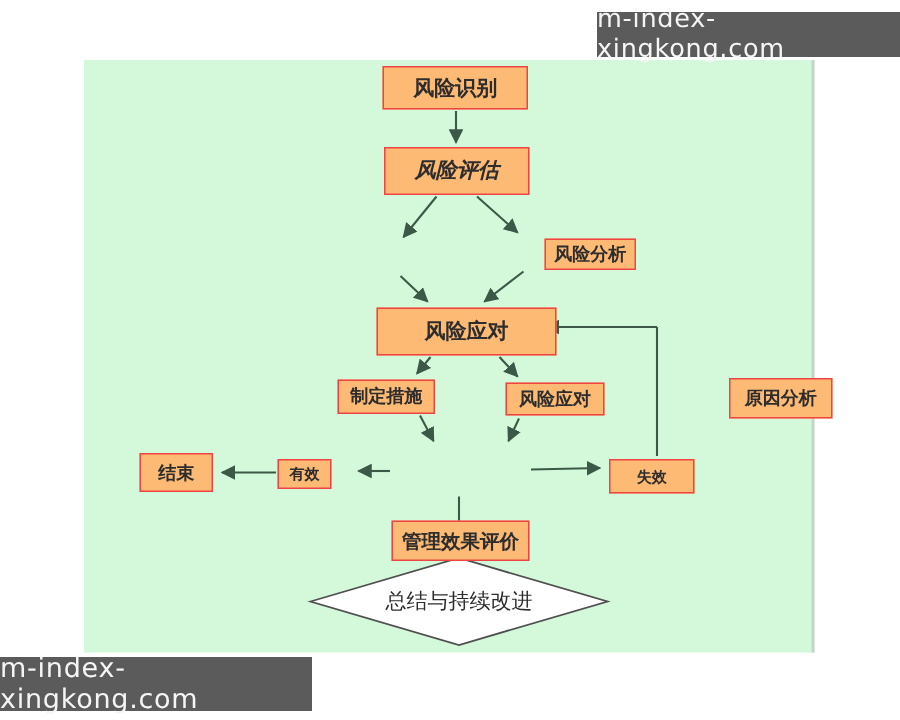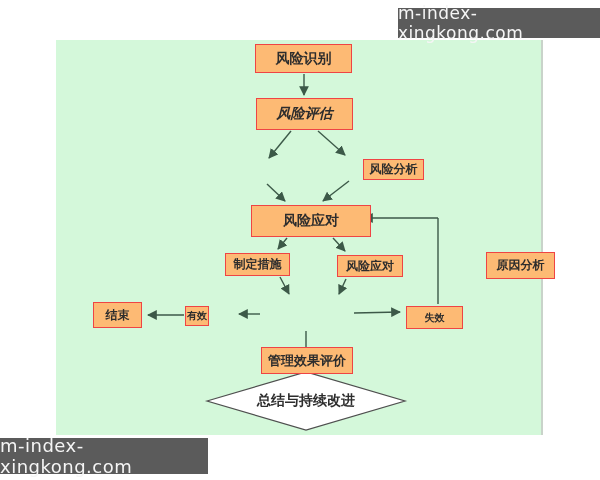--- a/index.html
+++ b/index.html
@@ -43,21 +43,21 @@
     box-sizing: border-box;
     display: flex; align-items: center; justify-content: center;
     color: #2d2d2d;
     font-weight: 600;
     white-space: nowrap;
     z-index: 3;
   }
   .diamond-label {
     position: absolute;
     display: flex; align-items: center; justify-content: center;
-    color: #2d2d2d; font-weight: 700;
+    color: #2d2d2d; font-weight: 400;
     z-index: 4; white-space: nowrap;
   }
 </style>
 </head>
 <body>
 
 <div class="page">
 
   <div class="banner banner-top">
     <span>m-index-xingkong.com</span>
@@ -92,21 +92,21 @@
   </svg>
 
   <div class="node" style="left:255px; top:44px;  width:97px;  height:29px; font-size:14px;">风险识别</div>
   <div class="node" style="left:256px; top:98px;  width:97px;  height:32px; font-size:14px;font-style:italic;">风险评估</div>
   <div class="node" style="left:323px; top:159px; width:61px;  height:21px; font-size:12px;margin-left:40px;">风险分析</div>
   <div class="node" style="left:251px; top:205px; width:120px; height:32px; font-size:14px;">风险应对</div>
   <div class="node" style="left:225px; top:253px; width:65px;  height:23px; font-size:12px;">制定措施</div>
   <div class="node" style="left:337px; top:255px; width:66px;  height:22px; font-size:12px;">风险应对</div>
   <div class="node" style="left:444px; top:252px; width:69px;  height:27px; font-size:12px;margin-left:42px;">原因分析</div>
   <div class="node" style="left:261px; top:299px; width:92px;  height:27px; font-size:13px;margin-top:48px;">管理效果评价</div>
-  <div class="node" style="left:185px; top:306px; width:24px;  height:20px; font-size:10px;">有效</div>
+  <div class="node" style="left:185px; top:306px; width:36px;  height:20px; font-size:10px;">有效</div>
   <div class="node" style="left:406px; top:306px; width:57px;  height:23px; font-size:10px;">失效</div>
   <div class="node" style="left:93px;  top:302px; width:49px;  height:26px; font-size:12px;text-align:right;">结束</div>
 
   <div class="diamond-label" style="left:217px; top:388px; width:178px; height:26px; font-size:14px;">总结与持续改进</div>
 
   <div class="banner banner-bottom">
     <span>m-index-xingkong.com</span>
   </div>
 
 </div>

